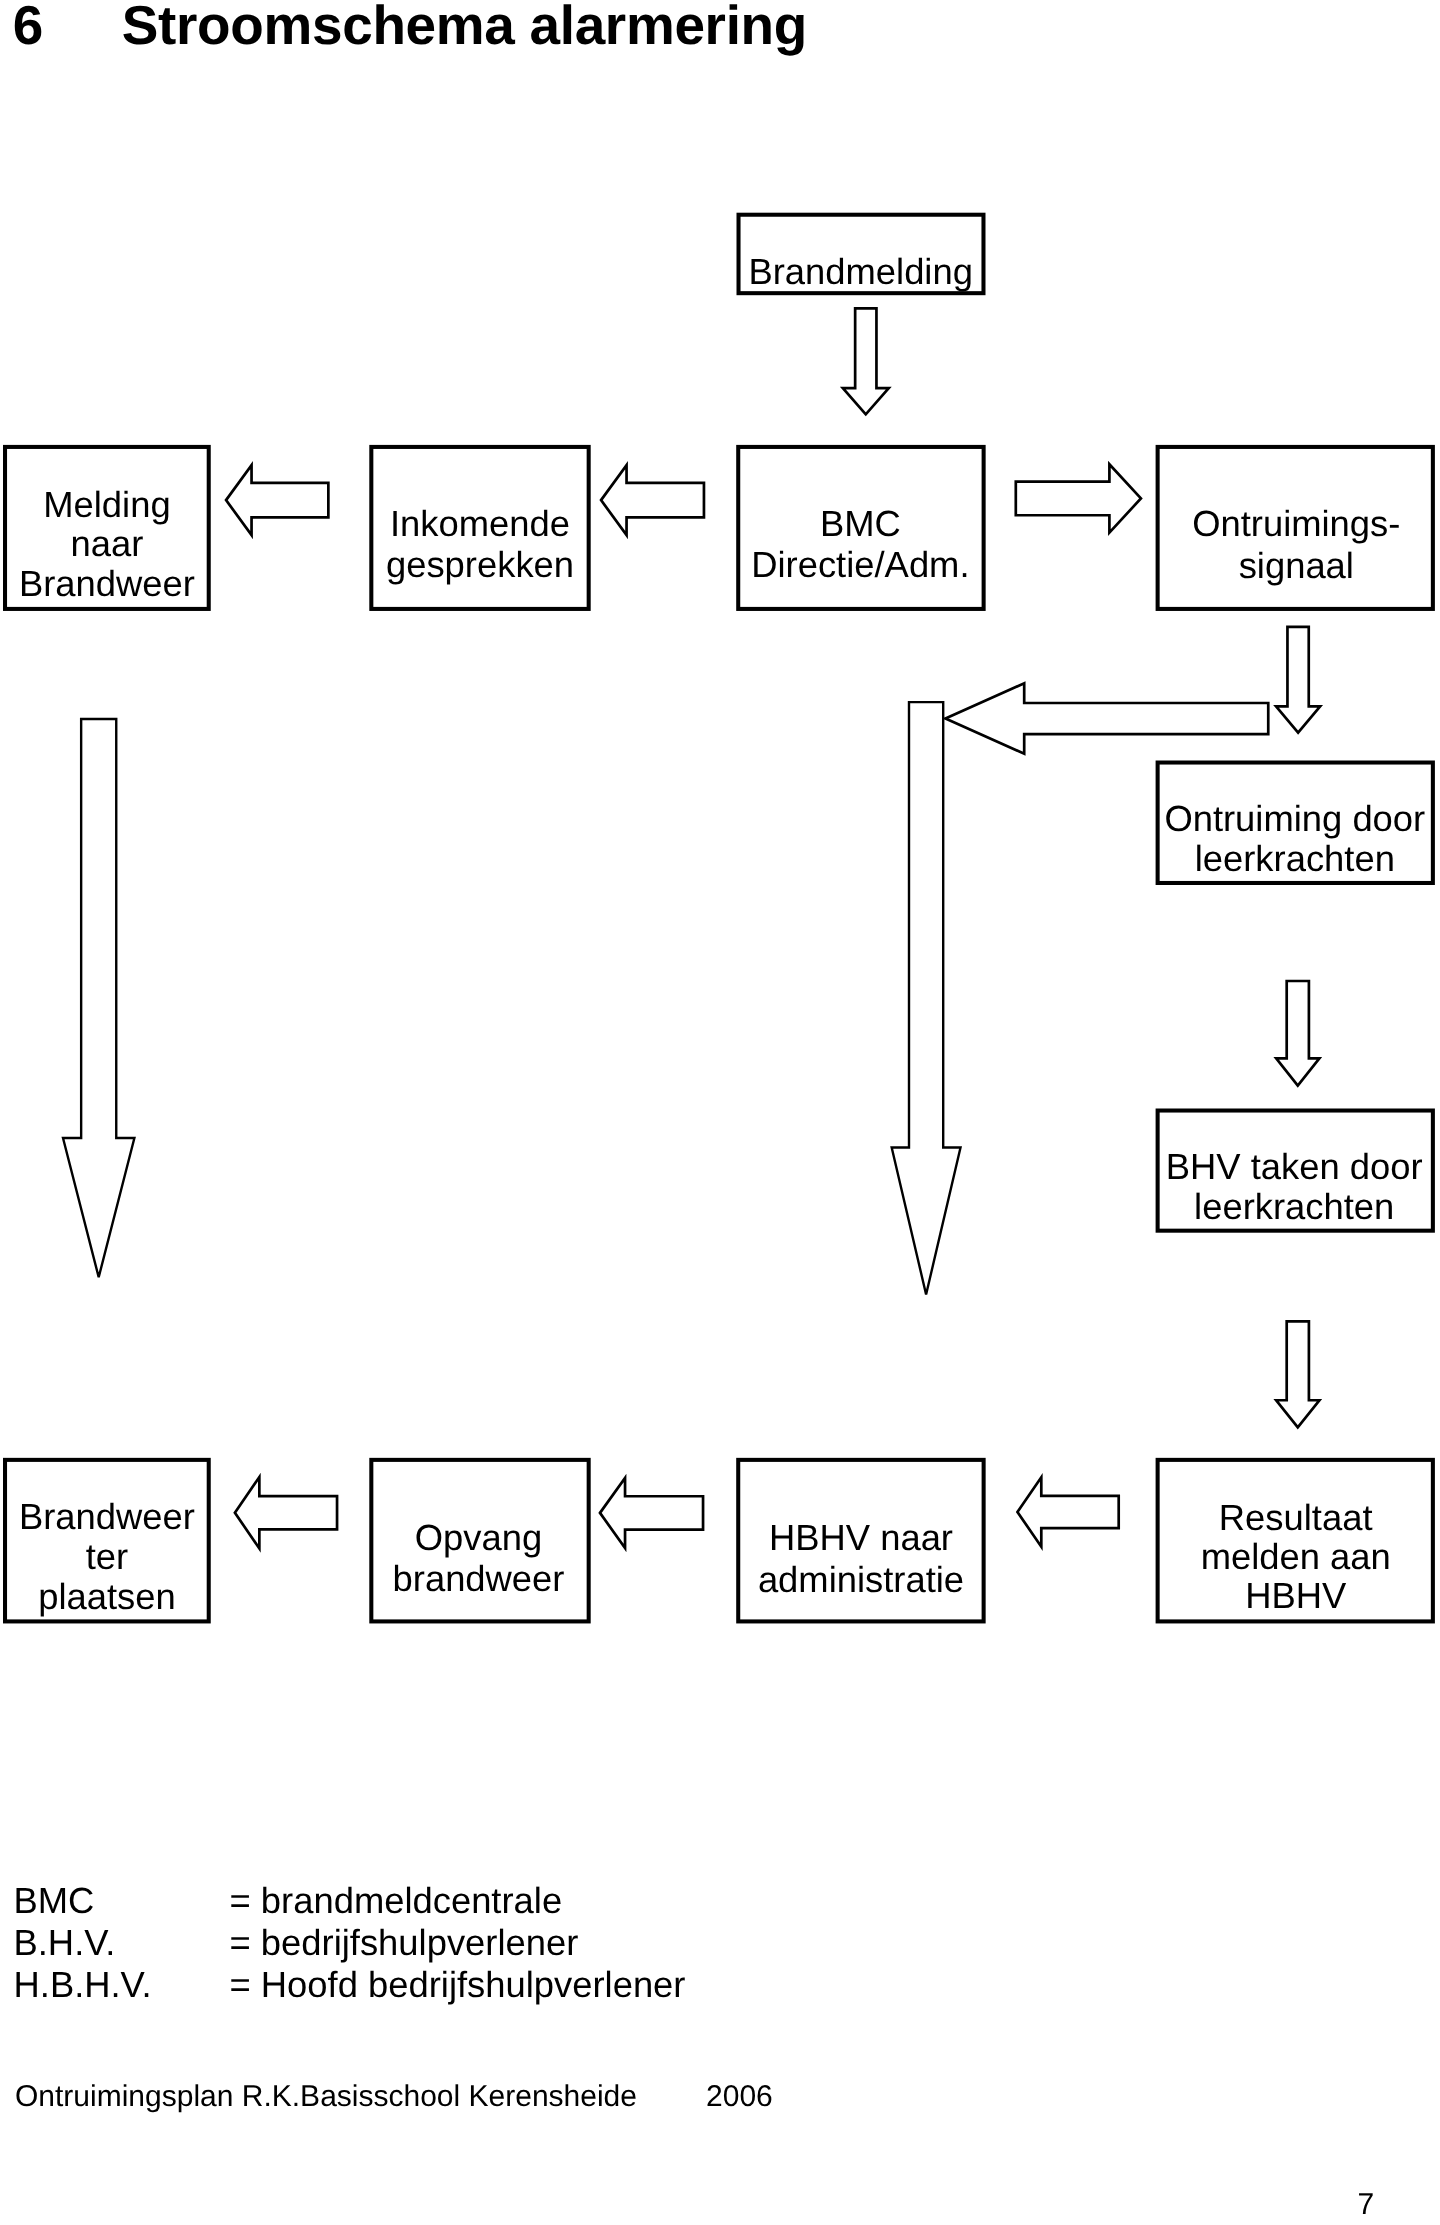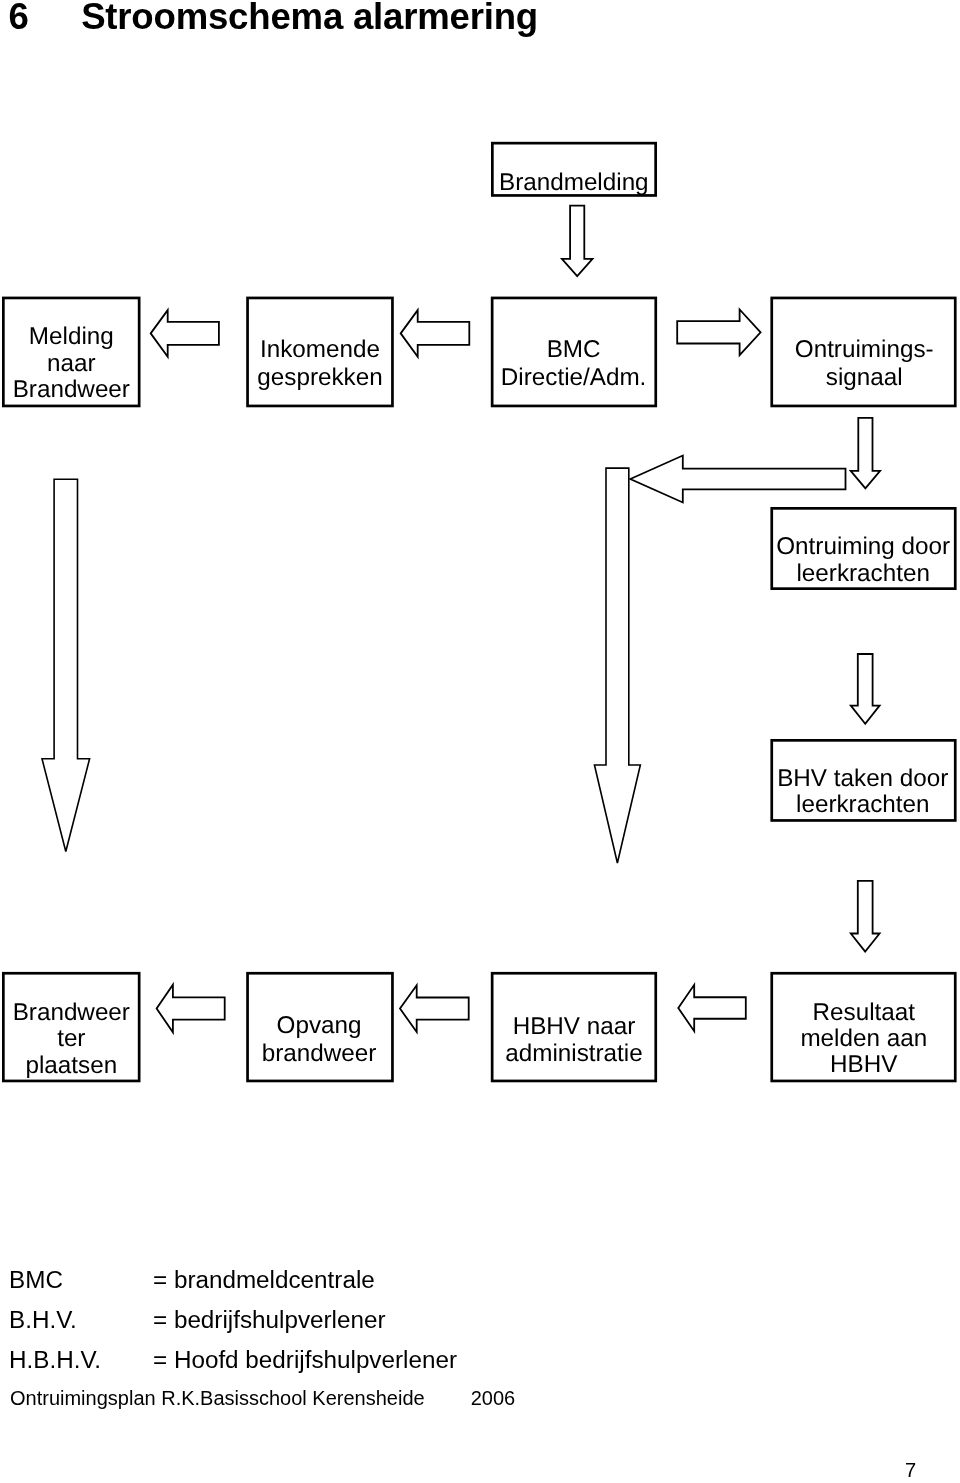--- a/index.html
+++ b/index.html
@@ -39,21 +39,21 @@
 
   
   .legend {
     position: absolute;
     left: 9px;
     top: 1254px;
     font-size: 24.25px;
     line-height: 27.75px;
     white-space: pre;
   }
-  .legend-row { display: block; height: 27.75px; margin-top: 12px; }
+  .legend-row { display: block; height: 27.75px; }
   .legend-term { display: inline-block; width: 144px; }
   .legend-def { display: inline-block; }
 
   
   .footer {
     position: absolute;
     left: 10px;
     top: 1385px;
     font-size: 20.0px;
     line-height: 26px;

